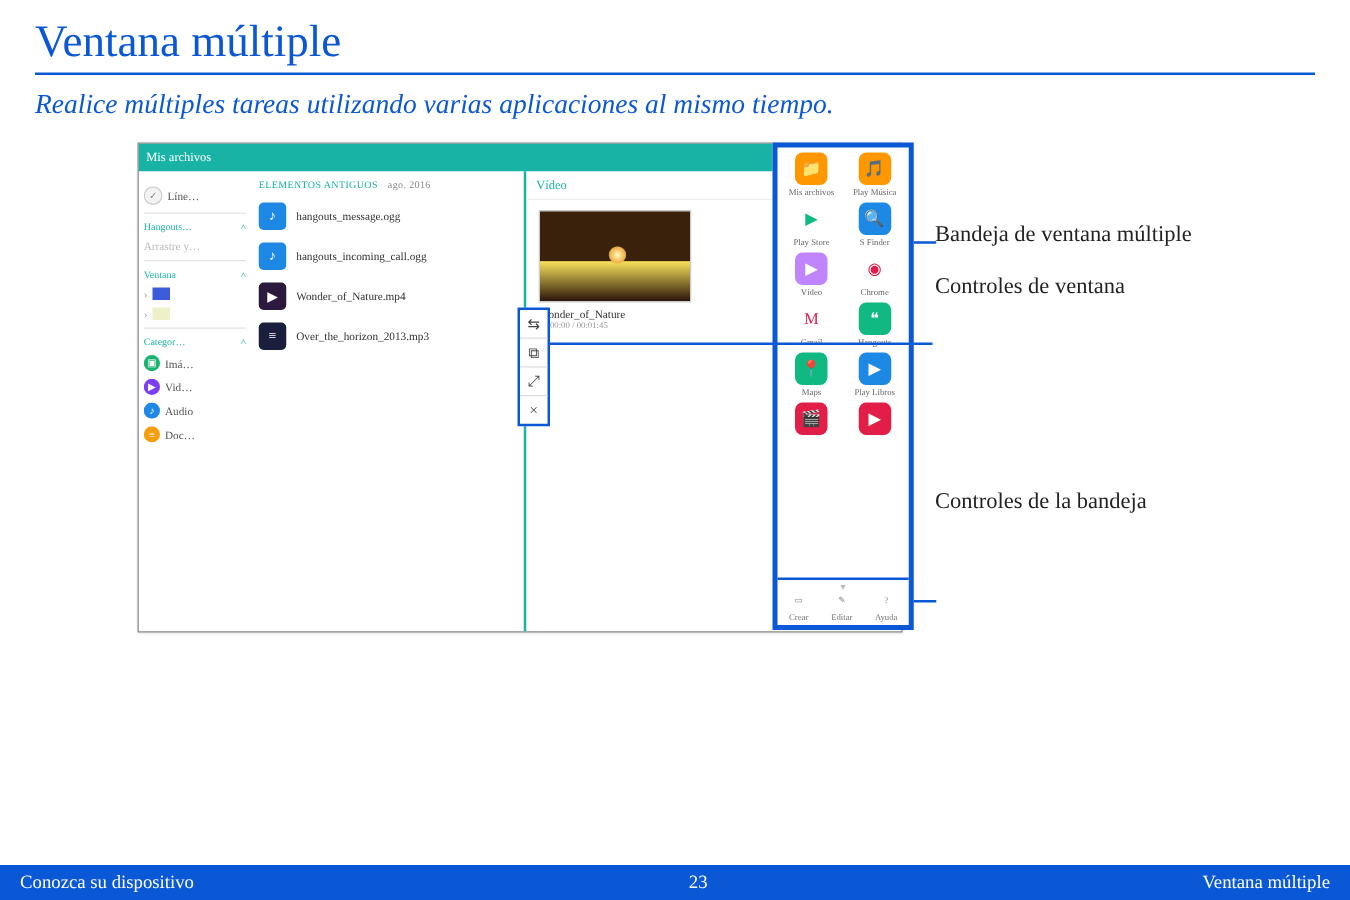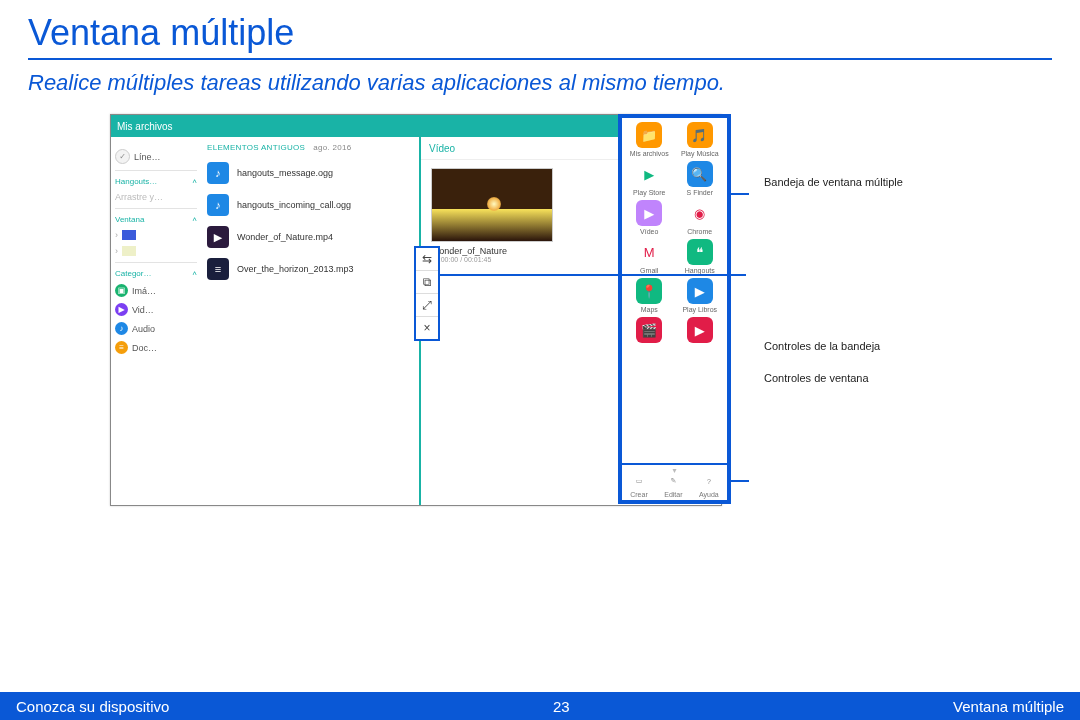--- a/index.html
+++ b/index.html
@@ -1,16 +1,16 @@
 <!DOCTYPE html>
 <html><head>
 <meta charset="utf-8">
 <style>
   html,body{margin:0;padding:0;width:1080px;height:720px;font-family:Helvetica,Arial,sans-serif;background:#fff;color:#222;}
-  .page{position:relative;width:1080px;height:720px;overflow:hidden;}
+  .page{position:relative;width:1080px;height:720px;overflow:hidden;font-family:Liberation Serif, serif;}
   .title{color:#0a58d6;font-size:36px;font-weight:400;margin:12px 28px 4px;}
   .rule{height:2px;background:#0a58d6;margin:0 28px 10px;}
   .subtitle{color:#0a58d6;font-style:italic;font-size:22px;margin:8px 28px 18px;}
   .area{position:relative;margin:16px auto;width:880px;height:430px;}
   .device{position:absolute;left:10px;top:0;width:610px;height:390px;border:1px solid #888;background:#fff;box-shadow:0 0 2px rgba(0,0,0,.2);}
   .topbar{height:22px;background:#19b3a6;color:#fff;font-size:10px;display:flex;align-items:center;padding:0 6px;justify-content:space-between;}
   .topbar .right{display:flex;gap:10px;align-items:center;}
   .panes{display:flex;height:calc(100% - 22px);}
   .leftpane{width:308px;display:flex;border-right:2px solid #19b3a6;}
   .sidebar{width:90px;font-size:9px;color:#555;padding:6px 4px;box-sizing:border-box;}
@@ -35,21 +35,21 @@
   .ctrlbar div{height:22px;width:100%;display:flex;align-items:center;justify-content:center;border-bottom:1px solid #ddd;}
   .ctrlbar div:last-child{border-bottom:none;}
   .tray{position:absolute;left:518px;top:0;width:113px;height:390px;border:4px solid #0a58d6;background:#fff;box-sizing:border-box;}
   .traygrid{display:grid;grid-template-columns:1fr 1fr;gap:4px 4px;padding:4px 4px 0;font-size:7px;color:#666;text-align:center;}
   .app{display:flex;flex-direction:column;align-items:center;gap:2px;}
   .aic{width:26px;height:26px;border-radius:6px;display:flex;align-items:center;justify-content:center;font-size:13px;color:#fff;}
   .traybottom{position:absolute;left:0;right:0;bottom:0;border-top:2px solid #0a58d6;padding:4px 0 2px;}
   .traybottom .row{display:flex;justify-content:space-around;font-size:7px;color:#777;}
   .traybottom .tb{display:flex;flex-direction:column;align-items:center;gap:2px;}
   .tbic{width:16px;height:16px;color:#888;display:flex;align-items:center;justify-content:center;}
-  .callouts{position:absolute;left:664px;top:0;font-size:11px;color:#222;}
+  .callouts{position:absolute;left:648px;top:0;font-size:18px;color:#222;}
   .callouts .co{margin-bottom:18px;line-height:1.25;}
   .lead{position:absolute;background:#0a58d6;}
   .lead.h1{left:631px;top:79px;width:18px;height:2px;}
   .lead.h2{left:340px;top:160px;width:306px;height:2px;}
   .lead.h3{left:631px;top:366px;width:18px;height:2px;}
   .footer{position:absolute;left:0;right:0;bottom:0;height:28px;background:#0a58d6;color:#fff;display:flex;align-items:center;justify-content:space-between;padding:0 16px;font-size:15px;}
 </style>
 </head>
 <body>
 
@@ -231,22 +231,22 @@
           </div>
       </div>
     </div>
 
     <div class="lead h1"></div>
     <div class="lead h2"></div>
     <div class="lead h3"></div>
 
     <div class="callouts">
       <div class="co" style="margin-top:62px">Bandeja de ventana múltiple</div>
+      <div class="co">Controles de ventana</div>
       <div class="co" style="margin-top:150px">Controles de la bandeja</div>
-      <div class="co">Controles de ventana</div>
     </div>
   </div>
 
   <div class="footer">
     <span>Conozca su dispositivo</span>
     <span>23</span>
     <span>Ventana múltiple</span>
   </div>
 </div>
 

